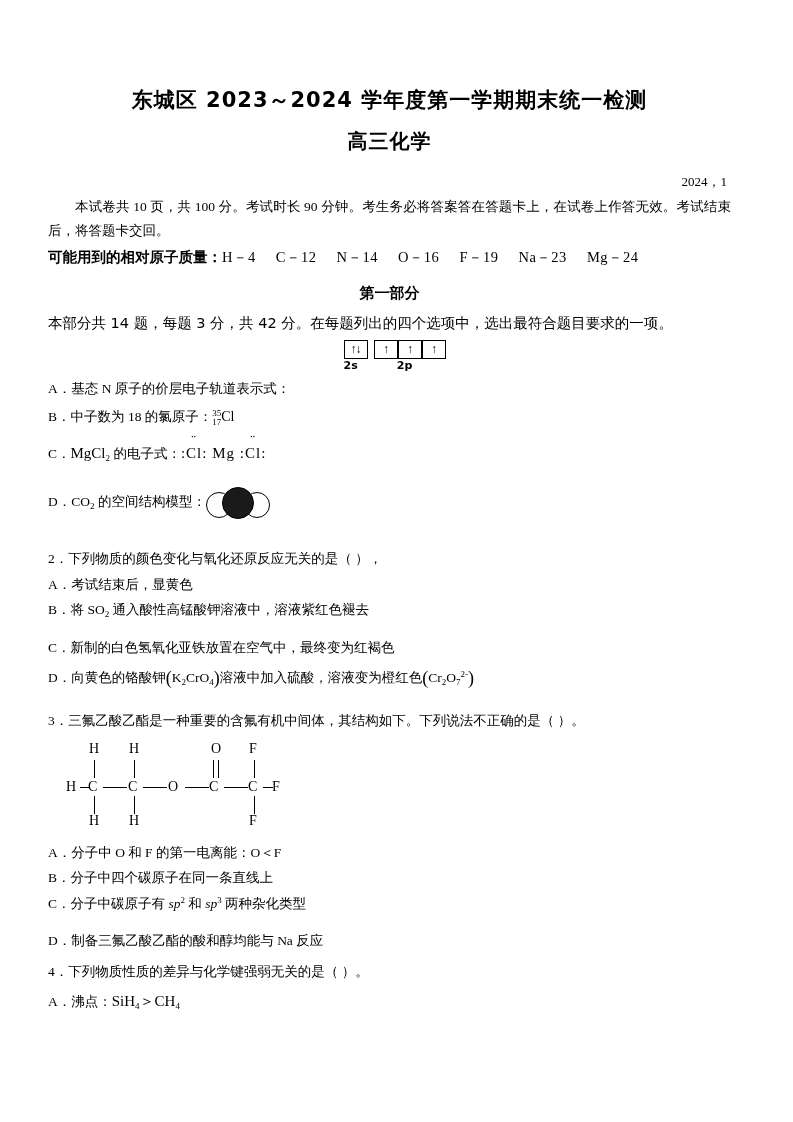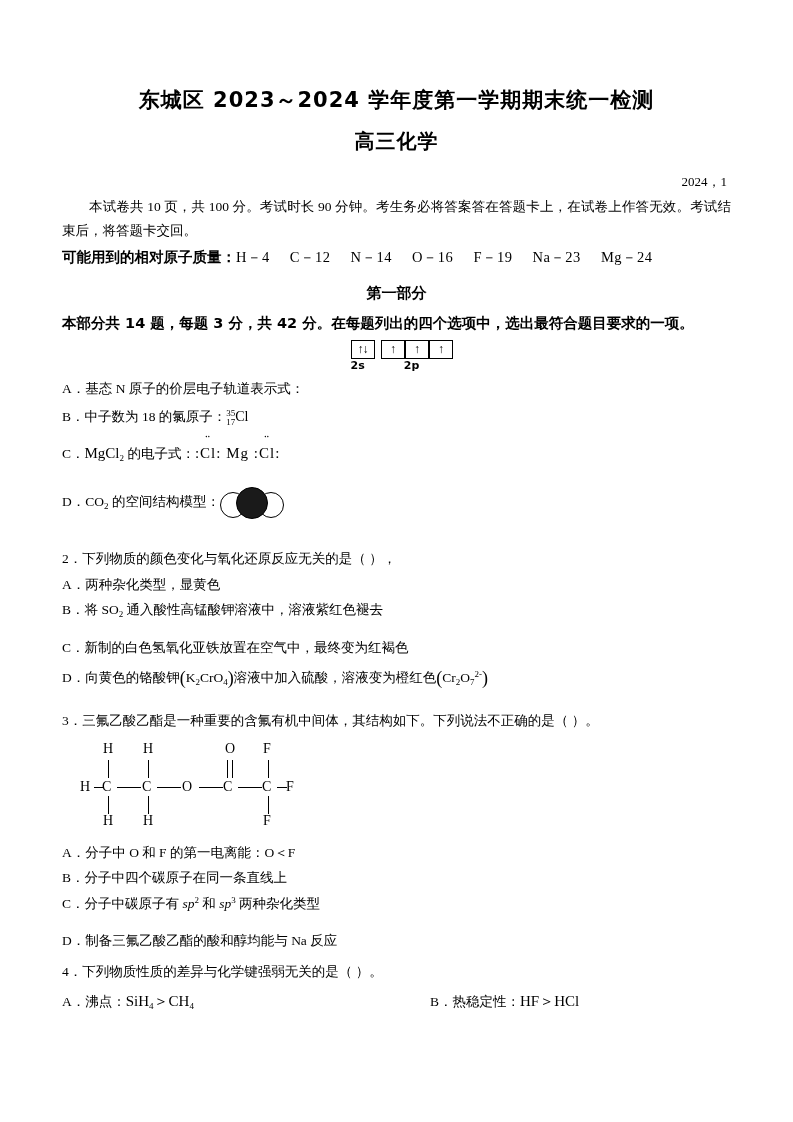--- a/index.html
+++ b/index.html
@@ -12,21 +12,21 @@
     height: 1122px;
     font-family: "Liberation Serif", "DejaVu Serif", serif;
     color: #000000;
     position: relative;
     overflow: hidden;
   }
   .page {
     width: 793px;
     height: 1122px;
     box-sizing: border-box;
-    padding: 70px 62px 40px 62px;
+    padding: 70px 62px 40px 48px;
     position: relative;
   }
   .title {
     text-align: center;
     font-size: 21px;
     font-weight: bold;
     font-family: "DejaVu Sans", "Liberation Sans", sans-serif;
     letter-spacing: 1px;
     margin-top: 16px;
   }
@@ -69,21 +69,21 @@
   .part-head {
     text-align: center;
     font-size: 15px;
     font-weight: bold;
     font-family: "DejaVu Sans", "Liberation Sans", sans-serif;
     margin-top: 14px;
     margin-bottom: 8px;
   }
   .part-desc {
     font-size: 14.5px;
-    font-weight: bold;
+    font-weight: normal;
     font-family: "DejaVu Sans", "Liberation Sans", sans-serif;
     line-height: 1.7;
     margin-bottom: 2px;
   }
   .q-stem {
     font-size: 13.5px;
     line-height: 1.8;
     margin-top: 7px;
   }
   .opt {
@@ -271,21 +271,21 @@
   </div>
 
   <div class="opt" style="margin-top:16px;">
     <span>D</span>．<span class="serifmath">CO<span class="sub">2</span></span> 的空间结构模型：<span class="co2model"><span class="atom o1"></span><span class="atom o2"></span><span class="atom c"></span></span>
   </div>
 
   <div class="q-stem" style="margin-top:24px;">
     <span>2</span>．<span>下列物质的颜色变化与氧化还原反应无关的是（          ），</span>
   </div>
   <div class="opt opt-tight">
-    <span>A</span>．<span>两种杂化类型，显黄色</span>
+    <span>A</span>．<span>考试结束后，显黄色</span>
   </div>
   <div class="opt opt-tight">
     <span>B</span>．将 SO<span class="sub">2</span> 通入酸性高锰酸钾溶液中，溶液紫红色褪去
   </div>
   <div class="opt" style="margin-top:12px;">
     <span>C</span>．<span>新制的白色氢氧化亚铁放置在空气中，最终变为红褐色</span>
   </div>
   <div class="opt opt-tight">
     <span>D</span>．向黄色的铬酸钾<span class="paren-tall">(</span>K<span class="sub">2</span>CrO<span class="sub">4</span><span class="paren-tall">)</span>溶液中加入硫酸，溶液变为橙红色<span class="paren-tall">(</span>Cr<span class="sub">2</span>O<span class="sub">7</span><span class="sup">2-</span><span class="paren-tall">)</span>
   </div>
@@ -343,18 +343,15 @@
     <span>D</span>．<span>制备三氟乙酸乙酯的酸和醇均能与 Na 反应</span>
   </div>
 
   <div class="q-stem" style="margin-top:6px;">
     <span>4</span>．<span>下列物质性质的差异与化学键强弱无关的是（          ）。</span>
   </div>
   <div class="two-col">
     <div class="c1">
       <span>A</span>．沸点：<span class="serifmath" style="font-size:15px;">SiH<span class="sub">4</span>＞CH<span class="sub">4</span></span>
     </div>
-    <div class="c2">
-      <span>B</span>．热稳定性：<span class="serifmath" style="font-size:15px;">HF＞HCl</span>
-    </div>
   </div>
 
 </div>
 
 </body></html>

